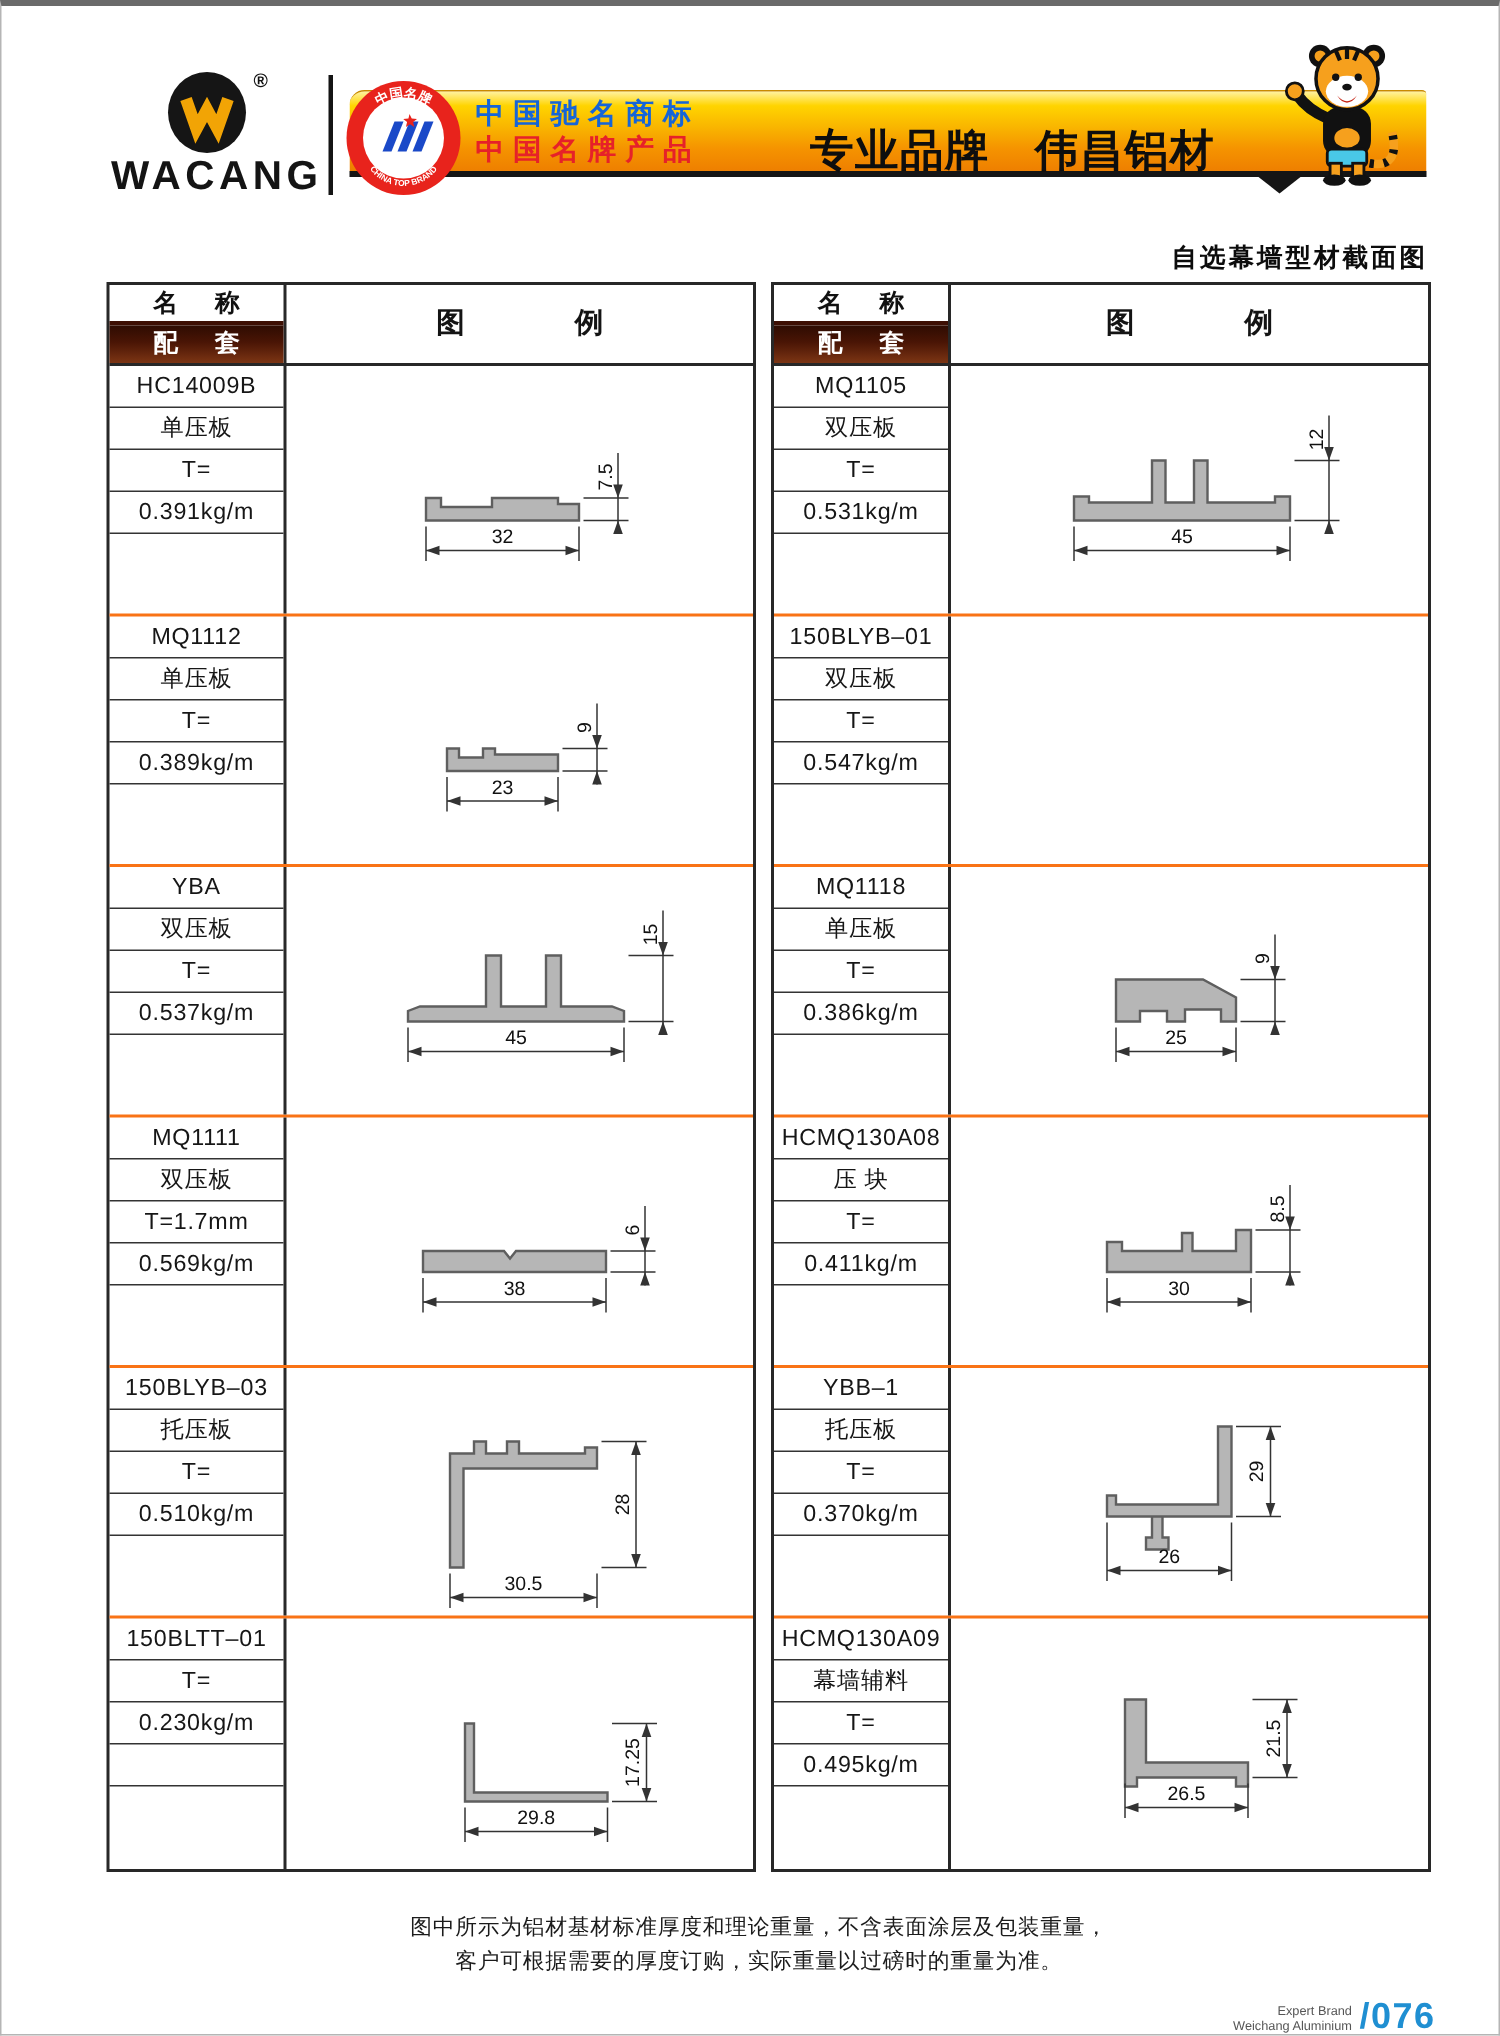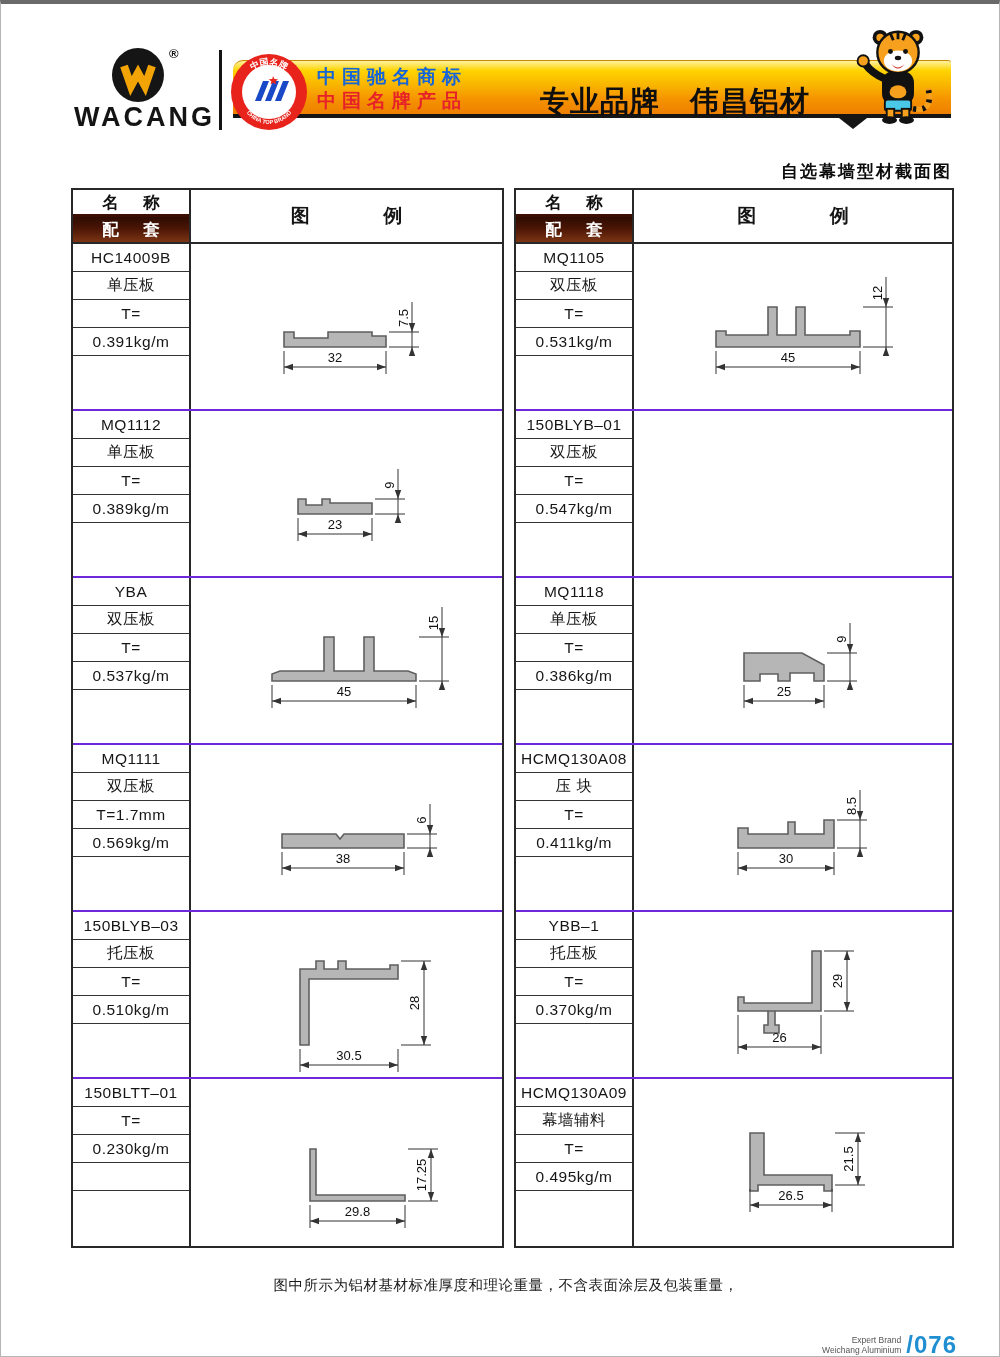--- a/index.html
+++ b/index.html
@@ -44,21 +44,21 @@
   .tbl-right { left:513px; width:440px; }
   .thead { display:flex; height:54px; border-bottom:2px solid #282828; }
   .nameHead { width:118px; border-right:2px solid #282828; display:flex; flex-direction:column; }
   .nh-top { height:27px; line-height:24px; text-align:center; font-weight:bold; font-size:16.5px;
     letter-spacing:10px; text-indent:10px; color:#111; border-bottom:3px solid #3d0f03; }
   .nh-bot { flex:1; background:linear-gradient(180deg,#2e0c02 0%,#4a1505 45%,#7c3514 100%);
     color:#fff; text-align:center; font-weight:bold; font-size:16.5px; letter-spacing:10px;
     text-indent:10px; line-height:24px; }
   .legendHead { flex:1; text-align:center; font-size:19px; font-weight:bold; color:#141414;
     letter-spacing:34px; text-indent:34px; line-height:52px;border-radius:10px; }
-  .block { display:flex; height:167px; border-bottom:2px solid #6d28d9; }
+  .block { display:flex; height:167px; border-bottom:2px solid #f97316; }
   .block:last-child { border-bottom:none; }
   .specs { width:118px; border-right:2px solid #282828; display:flex; flex-direction:column; }
   .srow { height:28px; border-bottom:1px solid #333; display:flex; align-items:center;
     justify-content:center; font-size:15.5px; color:#161616; letter-spacing:0.5px; }
   .sfill { flex:1; }
   .dia { flex:1; display:flex; align-items:center; justify-content:center; }
   .dsvg text { font-family:"Liberation Sans", sans-serif; }
 
   
   .note { position:absolute; left:90px; width:830px; top:1270px; text-align:center;
@@ -460,20 +460,21 @@
               <polygon points="190,102 186.8,93 193.2,93" fill="#333"></polygon>
               <text x="185" y="76" transform="rotate(-90 185 76)" text-anchor="middle" font-size="13" fill="#111">21.5</text>
             </svg>
           </div>
        </div>
       </div>
   </div>
 
   <div class="note">
     <div>图中所示为铝材基材标准厚度和理论重量，不含表面涂层及包装重量，</div>
+    <div>客户可根据需要的厚度订购，实际重量以过磅时的重量为准。</div>
   </div>
   <div class="brand-footer">
     <div class="bsmall">
       <div>Expert Brand</div>
       <div>Weichang Aluminium</div>
     </div>
     <div class="pnum">/076</div>
   </div>
 
 </div>

